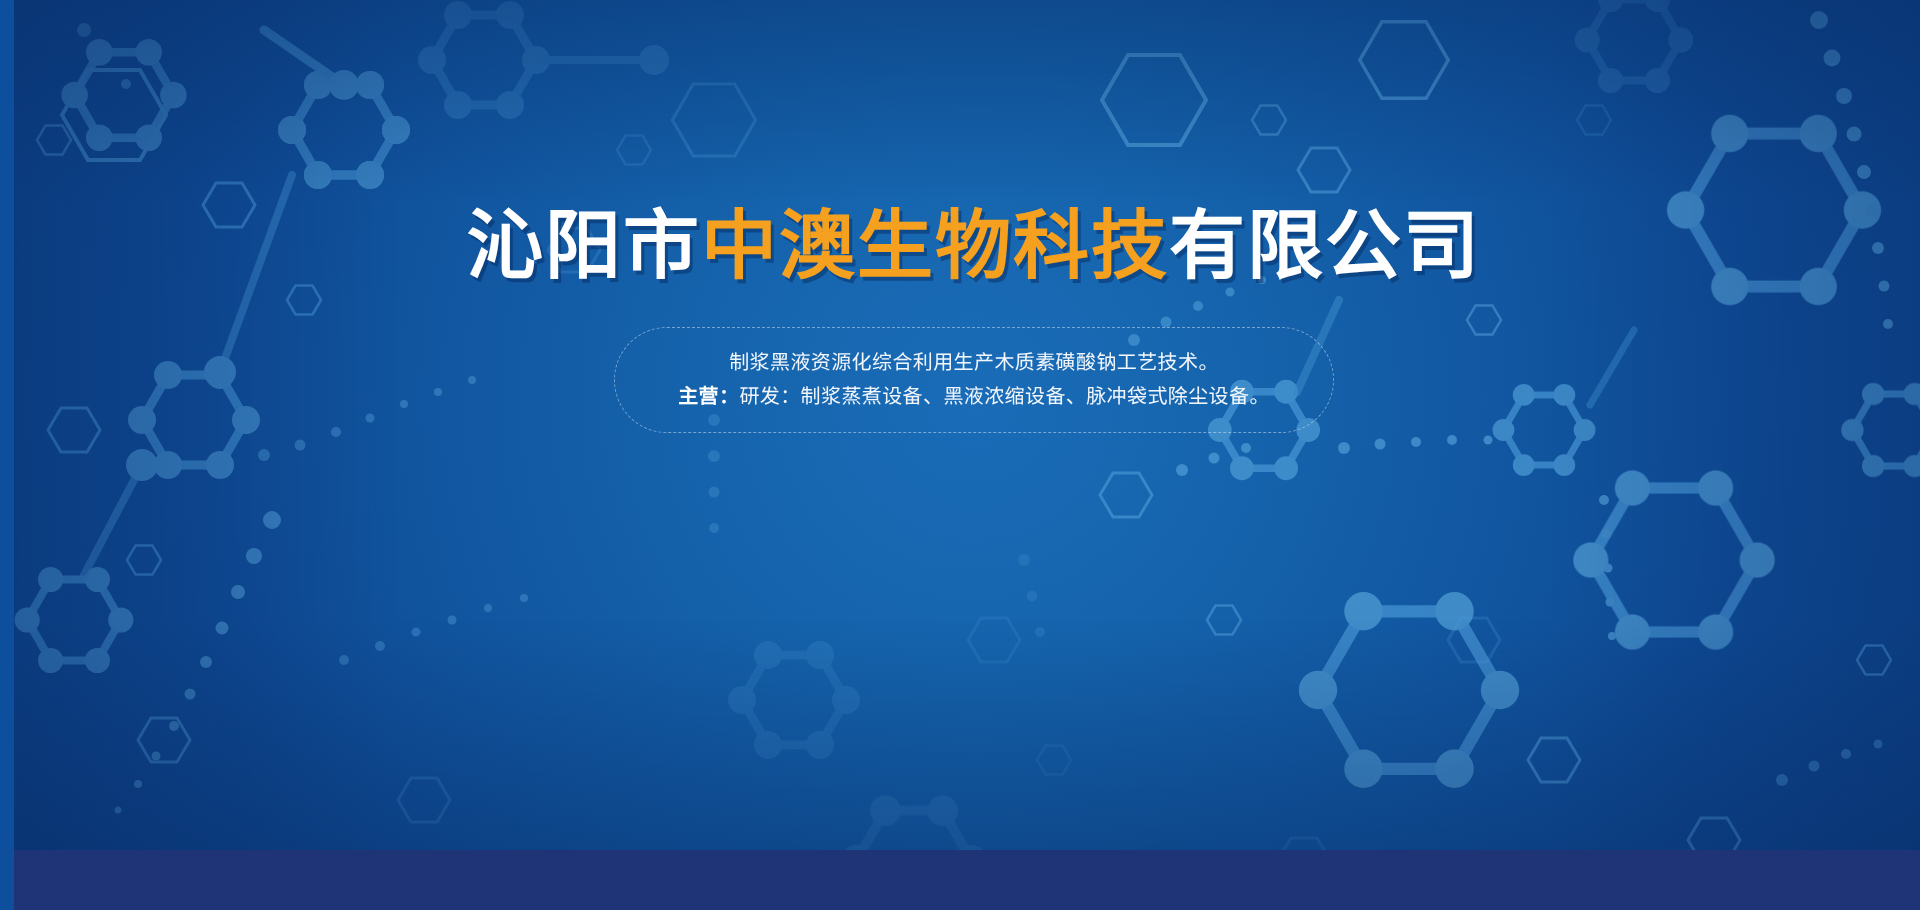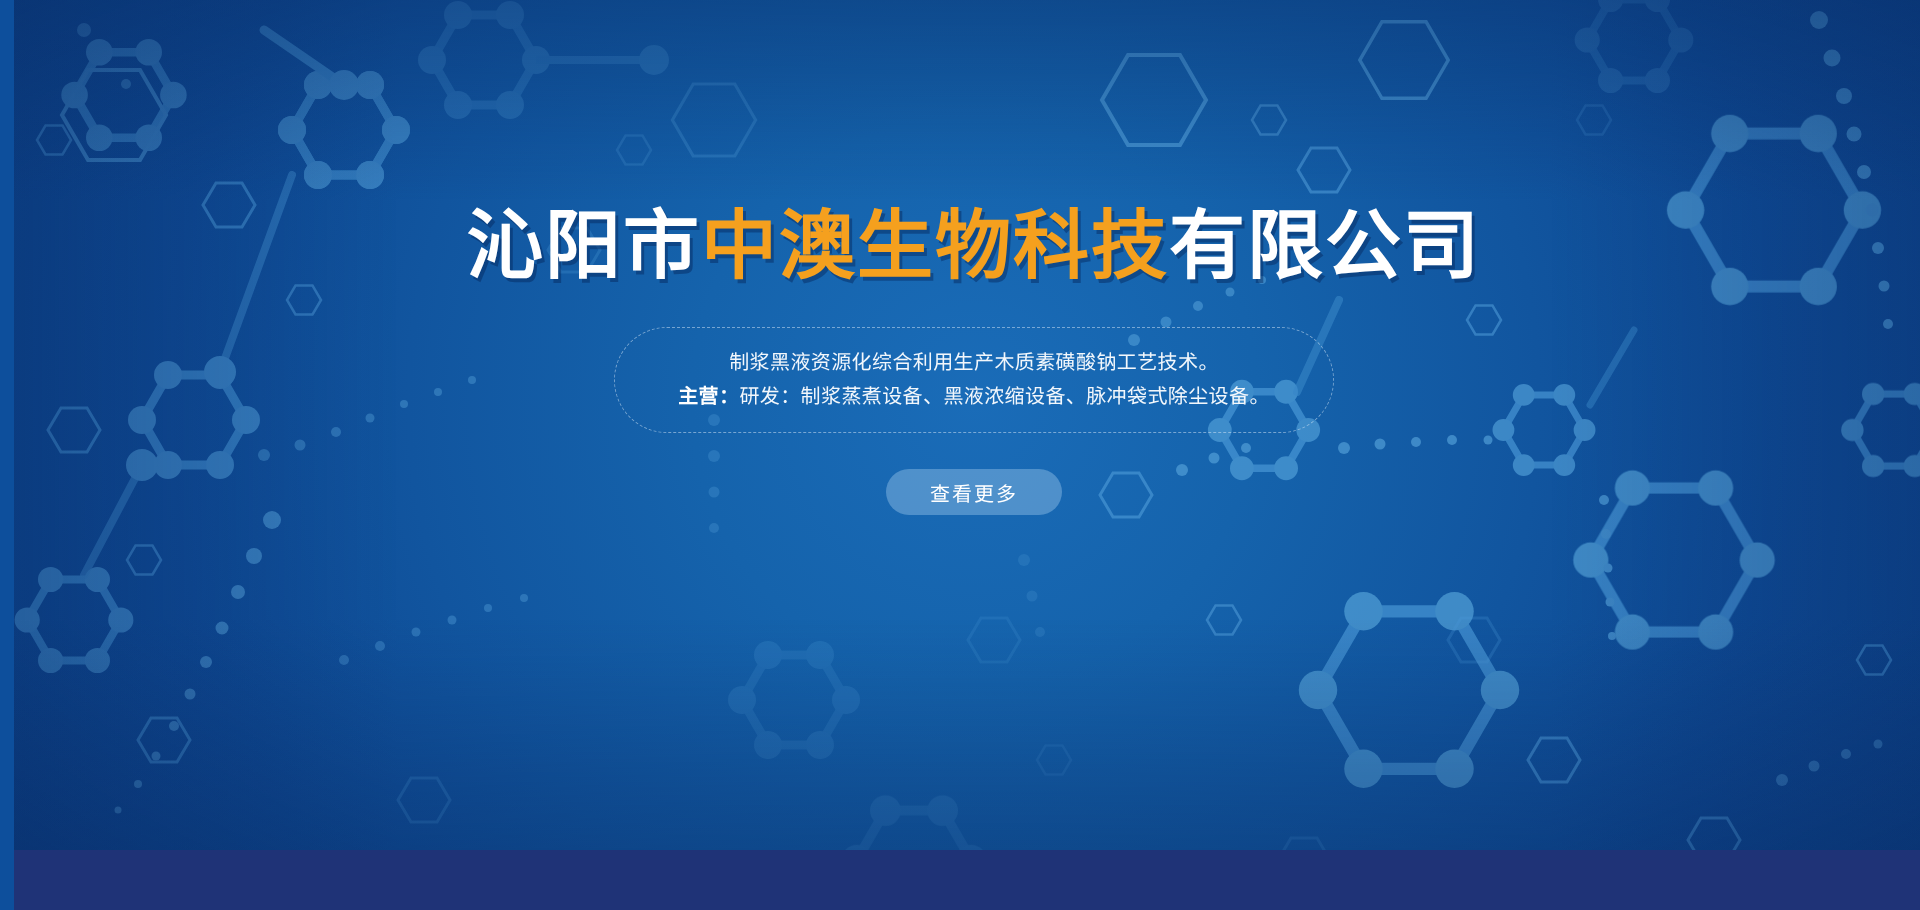--- a/index.html
+++ b/index.html
@@ -338,17 +338,16 @@
 
   <div class="hero-content">
 
     <h1 class="hero-title"><span>沁阳市</span><span class="accent">中澳生物科技</span><span>有限公司</span></h1>
 
     <div class="tagline-box">
       <div class="tagline-line">制浆黑液资源化综合利用生产木质素磺酸钠工艺技术。</div>
       <div class="tagline-line"><span class="lead">主营：</span><span>研发：制浆蒸煮设备、黑液浓缩设备、脉冲袋式除尘设备。</span></div>
     </div>
 
-    <button class="more-btn">查看更多</button>
   </div>
 
   <div class="footer-strip"></div>
 </div>
 
 </body></html>

